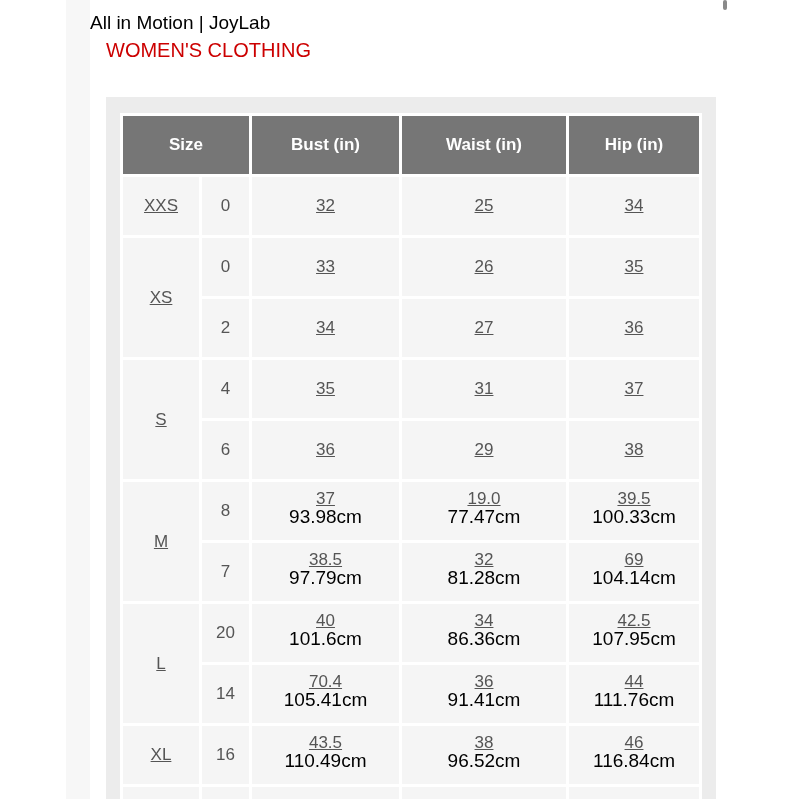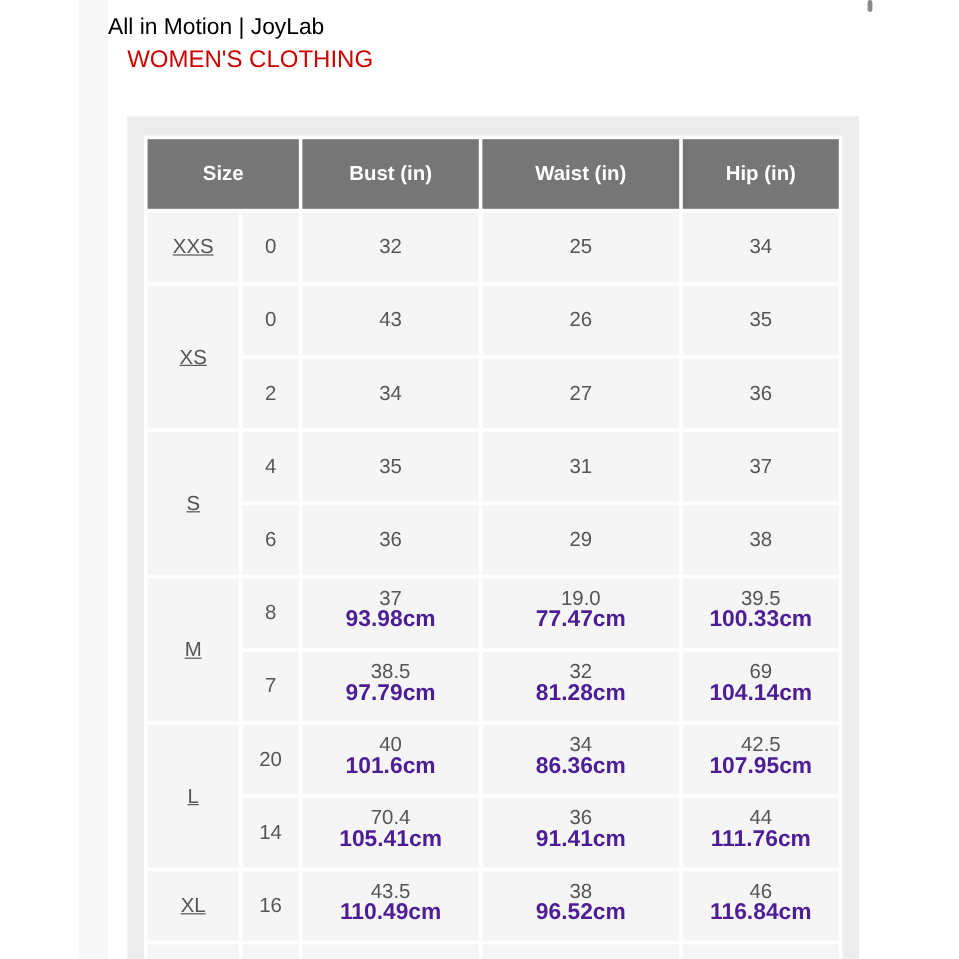--- a/index.html
+++ b/index.html
@@ -8,22 +8,22 @@
   .brand { position:absolute; left:90px; top:12px; font-size:19px; color:#000000; white-space:nowrap; }
   .category { position:absolute; left:106px; top:39px; font-size:20px; font-weight:normal; color:#cc0000; white-space:nowrap; }
   .scroll-thumb { position:absolute; left:723px; top:0; width:4px; height:10px; background:#8a8a8a; border-radius:2px; }
   .outer-box { position:absolute; left:106px; top:97px; width:610px; height:720px; background:#ececec; }
   table.size-table { position:absolute; left:120px; top:113px; border-collapse:separate; border-spacing:3px; background:#ffffff; table-layout:fixed; }
   table.size-table th { background:#767676; color:#ffffff; font-weight:bold; font-size:17px; height:58px; padding:0; text-align:center; }
   table.size-table td { background:#f5f5f5; color:#555555; font-size:17px; height:58px; padding:0; text-align:center; vertical-align:middle; }
   td.size-label { width:76px;text-decoration:underline; }
   td.size-num { width:47px; }
   col.c-size { width:76px; } col.c-num { width:47px; } col.c-bust { width:147px; } col.c-waist { width:164px; } col.c-hip { width:130px; }
-  .cell-in { display:block; line-height:18px; }
-  .cell-cm { display:block; line-height:20px; color:#4c1d95; font-weight:bold; font-size:19px; margin-top:-1px; }
+  .cell-in { display:block; line-height:18px;text-decoration:underline; }
+  .cell-cm { display:block; line-height:20px; color:#000000; font-weight:normal; font-size:19px; margin-top:-1px; }
   .has-cm .cell-in { margin-top:-6px; }
 </style>
 </head>
 <body>
 
 <div class="left-strip"></div>
 <div class="brand">All in Motion | JoyLab</div>
 <div class="category">WOMEN'S CLOTHING</div>
 <div class="scroll-thumb"></div>
 
@@ -58,21 +58,21 @@
         </td>
       <td>
           <span class="cell-in">34</span>
         </td>
     </tr>
 
     <tr>
       <td class="size-label" rowspan="2">XS</td>
       <td class="size-num">0</td>
       <td>
-          <span class="cell-in">43</span>
+          <span class="cell-in">33</span>
         </td>
       <td>
           <span class="cell-in">26</span>
         </td>
       <td>
           <span class="cell-in">35</span>
         </td>
     </tr>
     <tr>
       <td class="size-num">2</td>

